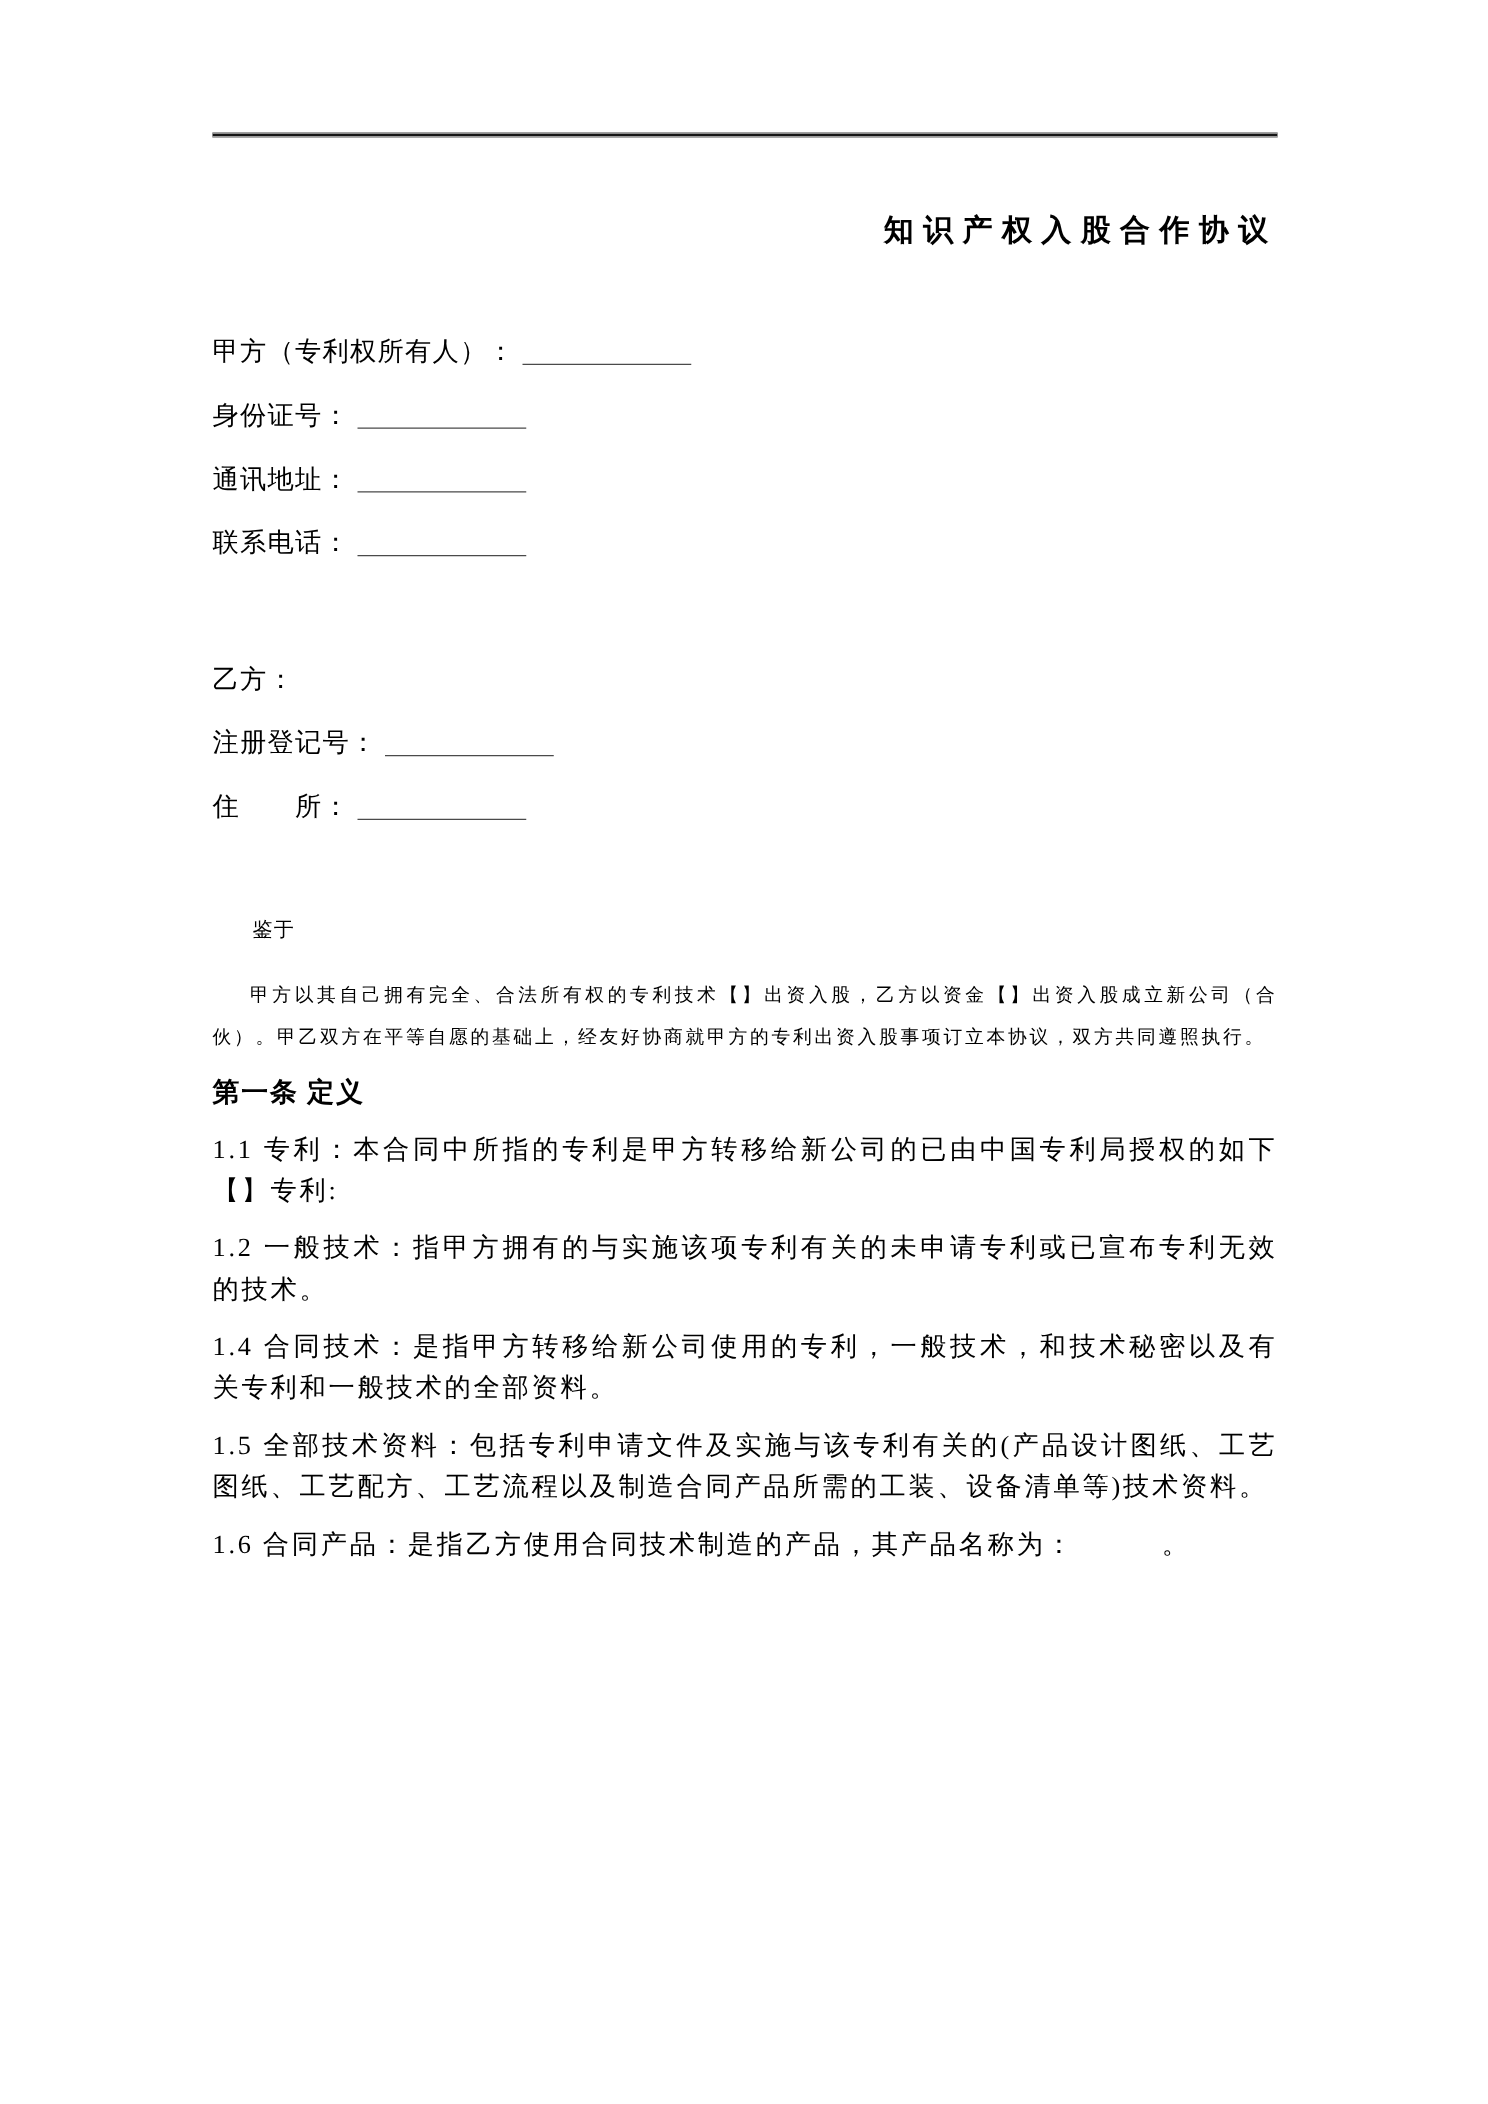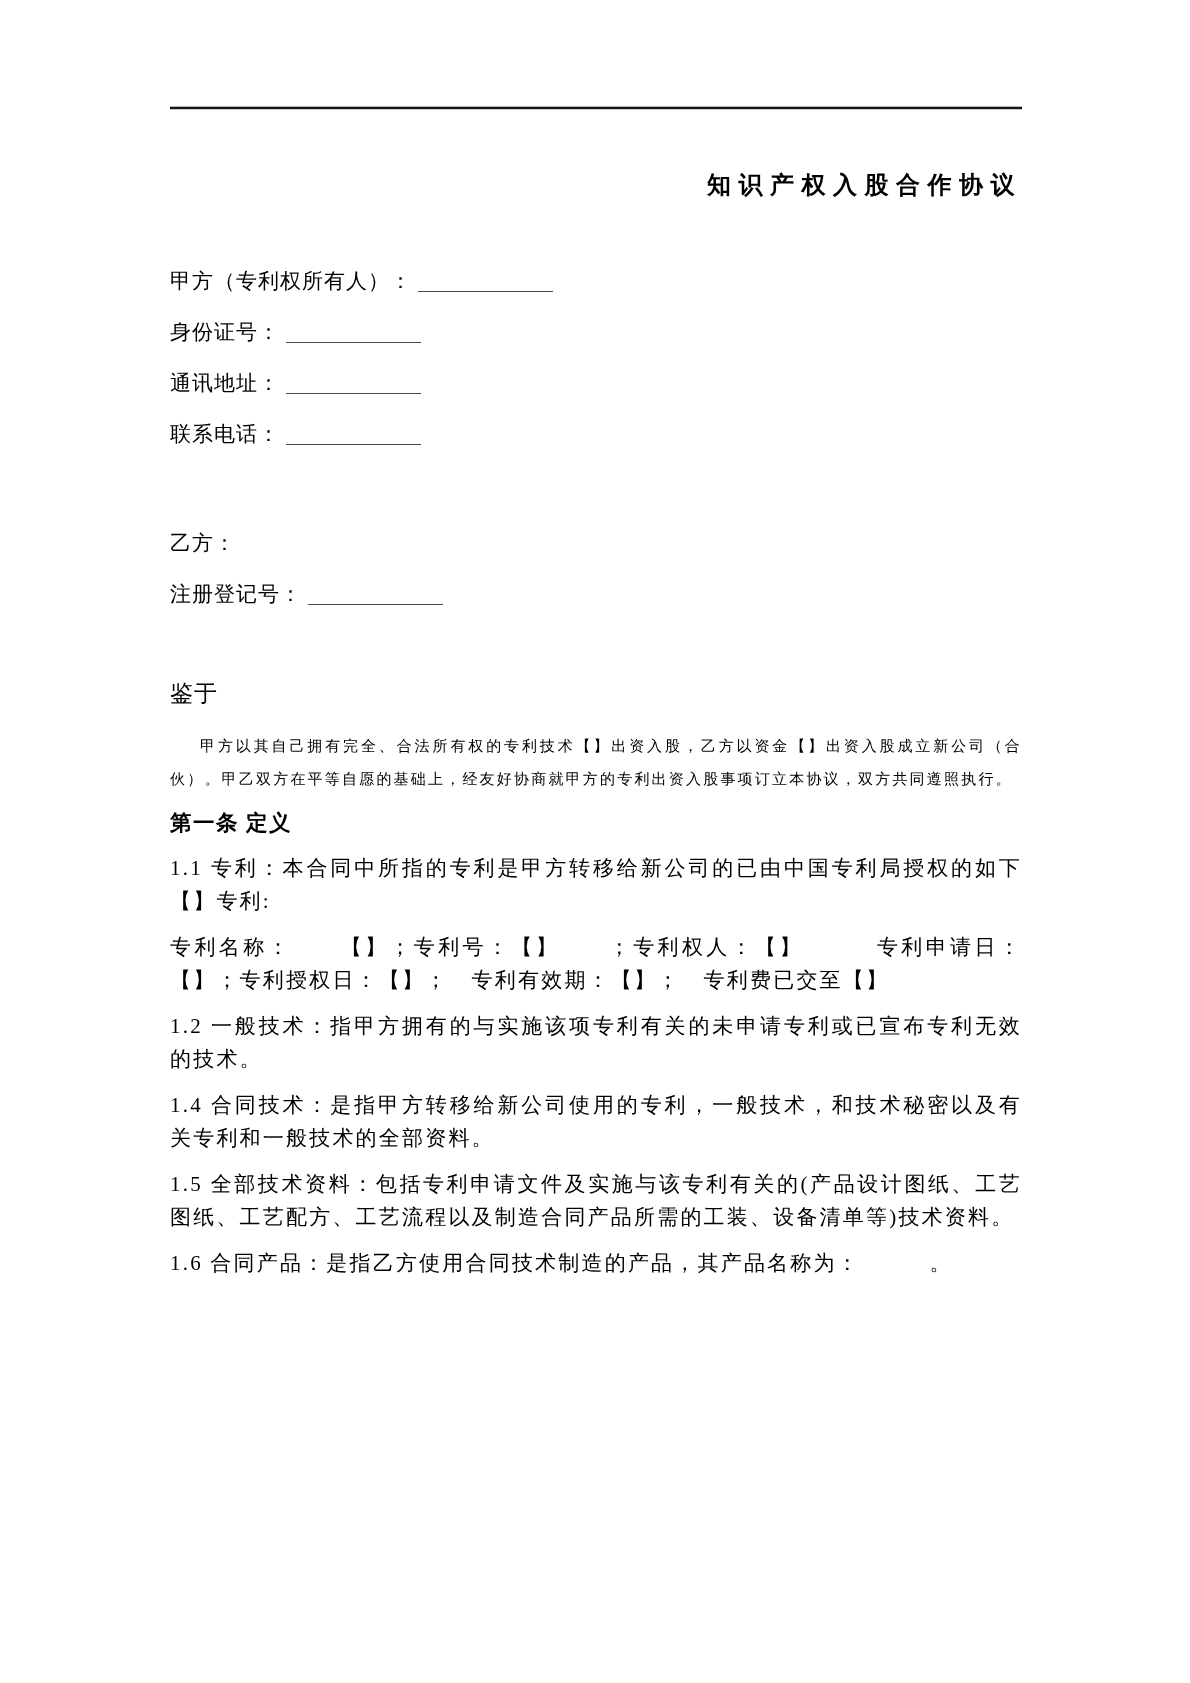--- a/index.html
+++ b/index.html
@@ -49,23 +49,24 @@
   .blank {
     display: inline-block;
     width: 135px;
     border-bottom: 1px solid #4a4a4a;
     height: 22px;
     vertical-align: -4px;
     margin-left: 6px;
   }
   .whereas-label {
     margin-top: 70px;
-    font-size: 23px;
+    font-size: 16px;
     line-height: 30px;
     letter-spacing: 1px;
+    margin-left: 32px;
   }
   .para {
     margin: 21px 0 0 0;
     font-size: 15px;
     line-height: 32.5px;
     letter-spacing: 2.2px;
     text-align: justify;
   }
   .para.indent { text-indent: 2em; }
   .article-heading {
@@ -95,27 +96,27 @@
   <div class="fields-a">
     <div class="field-row"><span>甲方（专利权所有人）：</span><span class="blank"></span></div>
     <div class="field-row"><span>身份证号：</span><span class="blank"></span></div>
     <div class="field-row"><span>通讯地址：</span><span class="blank"></span></div>
     <div class="field-row"><span>联系电话：</span><span class="blank"></span></div>
   </div>
 
   <div class="fields-b">
     <div class="field-row"><span>乙方：</span></div>
     <div class="field-row"><span>注册登记号：</span><span class="blank"></span></div>
+    <div class="field-row"><span>住　　所：</span><span class="blank"></span></div>
   </div>
 
   <div class="whereas-label">鉴于</div>
   <p class="para indent">甲方以其自己拥有完全、合法所有权的专利技术【】出资入股，乙方以资金【】出资入股成立新公司（合伙）。甲乙双方在平等自愿的基础上，经友好协商就甲方的专利出资入股事项订立本协议，双方共同遵照执行。</p>
 
   <div class="article-heading">第一条 定义</div>
 
   <p class="clause">1.1 专利：本合同中所指的专利是甲方转移给新公司的已由中国专利局授权的如下【】专利:</p>
-  <p class="clause">专利名称：　　【】；专利号：【】　　；专利权人：【】　　　专利申请日：【】；专利授权日：【】；　专利有效期：【】；　专利费已交至【】</p>
   <p class="clause">1.2 一般技术：指甲方拥有的与实施该项专利有关的未申请专利或已宣布专利无效的技术。</p>
   <p class="clause">1.4 合同技术：是指甲方转移给新公司使用的专利，一般技术，和技术秘密以及有关专利和一般技术的全部资料。</p>
   <p class="clause">1.5 全部技术资料：包括专利申请文件及实施与该专利有关的(产品设计图纸、工艺图纸、工艺配方、工艺流程以及制造合同产品所需的工装、设备清单等)技术资料。</p>
   <p class="clause">1.6 合同产品：是指乙方使用合同技术制造的产品，其产品名称为：　　　。</p>
 
 </div>
 
 </body></html>

